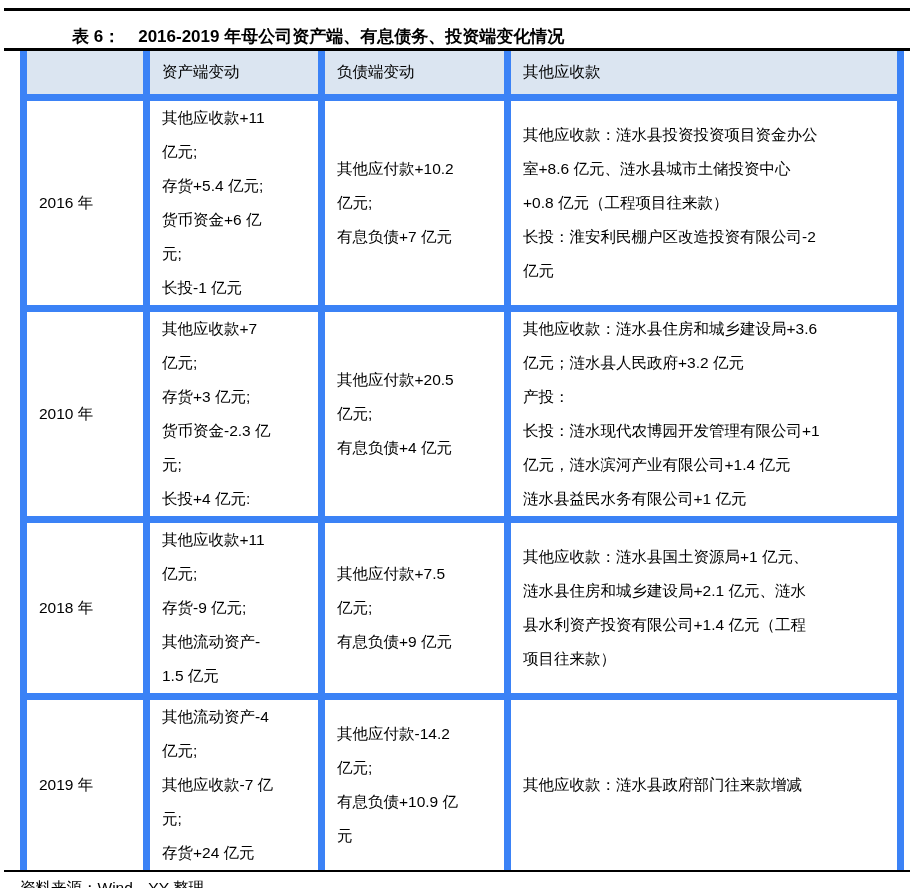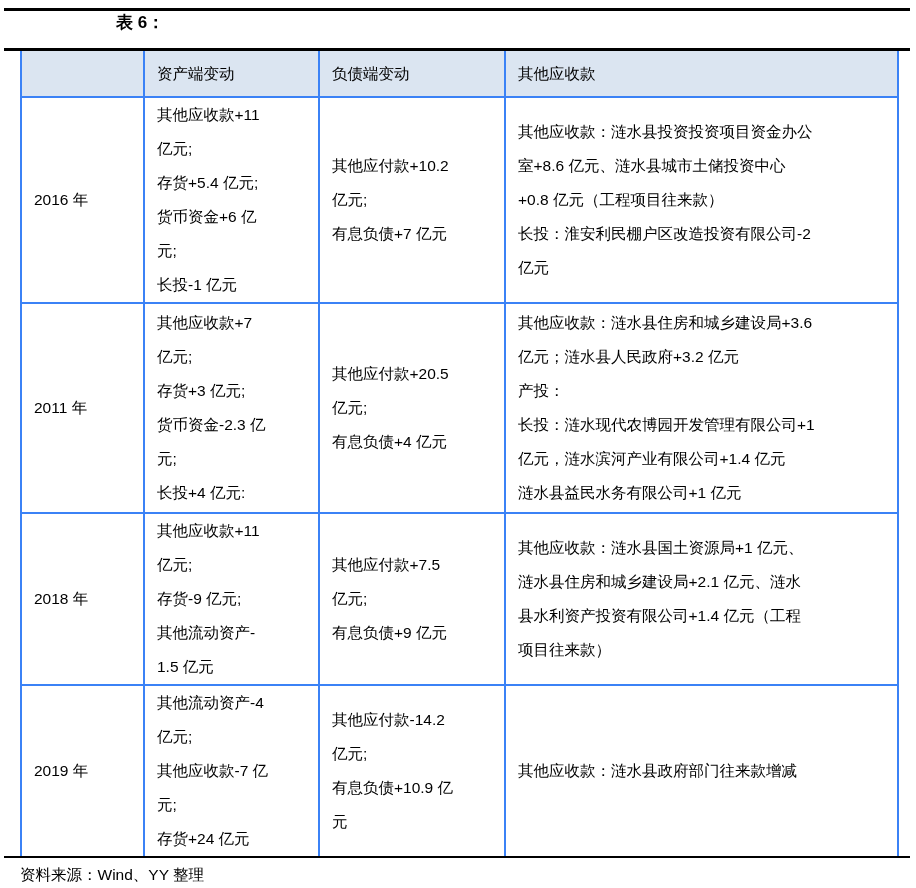--- a/index.html
+++ b/index.html
@@ -10,36 +10,36 @@
     width: 916px; height: 888px;
     background:#ffffff;
     font-family: "Liberation Sans", sans-serif;
     color: var(--ink);
     overflow: hidden;
   }
   .rule { background: var(--rule); margin-left:4px; margin-right:6px; }
   .rule-top { margin-top:8px; height:3px; }
   .title-row {
     height:37px;
-    display:flex; align-items:flex-start;
-    padding-left:116px;
+    display:flex; align-items:flex-end;
+    padding-left:72px;
     font-size:17px; font-weight:bold;
     white-space:nowrap;
   }
   .title-label { margin-right:18px; }
   .rule-title { height:3px; }
   table.main {
     border-collapse: collapse;
     table-layout: fixed;
     margin-left:20px;
     width:877px;
     border-radius:32px;
   }
   table.main th, table.main td {
-    border:2px solid #3b82f6;
+    border:7px solid #3b82f6;
     font-size:15.5px;
     font-weight:normal;
     text-align:left;
     vertical-align:middle;
     line-height:34px;
     padding:0 8px 0 12px;
     white-space:pre-line;
     overflow:hidden;
   }
   table.main thead th {
@@ -59,20 +59,21 @@
 </style>
 </head>
 <body>
 
 <div class="page">
 
   <div class="rule rule-top"></div>
 
   <div class="title-row">
     <span class="title-label">表 6：</span>
+    <span class="title-text">2016-2019 年母公司资产端、有息债务、投资端变化情况</span>
   </div>
 
   <div class="rule rule-title"></div>
 
   <table class="main">
     <colgroup>
       <col style="width:123px">
       <col style="width:175px">
       <col style="width:186px">
       <col style="width:393px">
@@ -97,21 +98,21 @@
         <td>其他应付款+10.2
 亿元;
 有息负债+7 亿元</td>
         <td>其他应收款：涟水县投资投资项目资金办公
 室+8.6 亿元、涟水县城市土储投资中心
 +0.8 亿元（工程项目往来款）
 长投：淮安利民棚户区改造投资有限公司-2
 亿元</td>
       </tr>
       <tr style="height:210px">
-        <td class="year-cell">2011 年</td>
+        <td class="year-cell">2010 年</td>
         <td>其他应收款+7
 亿元;
 存货+3 亿元;
 货币资金-2.3 亿
 元;
 长投+4 亿元:</td>
         <td>其他应付款+20.5
 亿元;
 有息负债+4 亿元</td>
         <td>其他应收款：涟水县住房和城乡建设局+3.6

